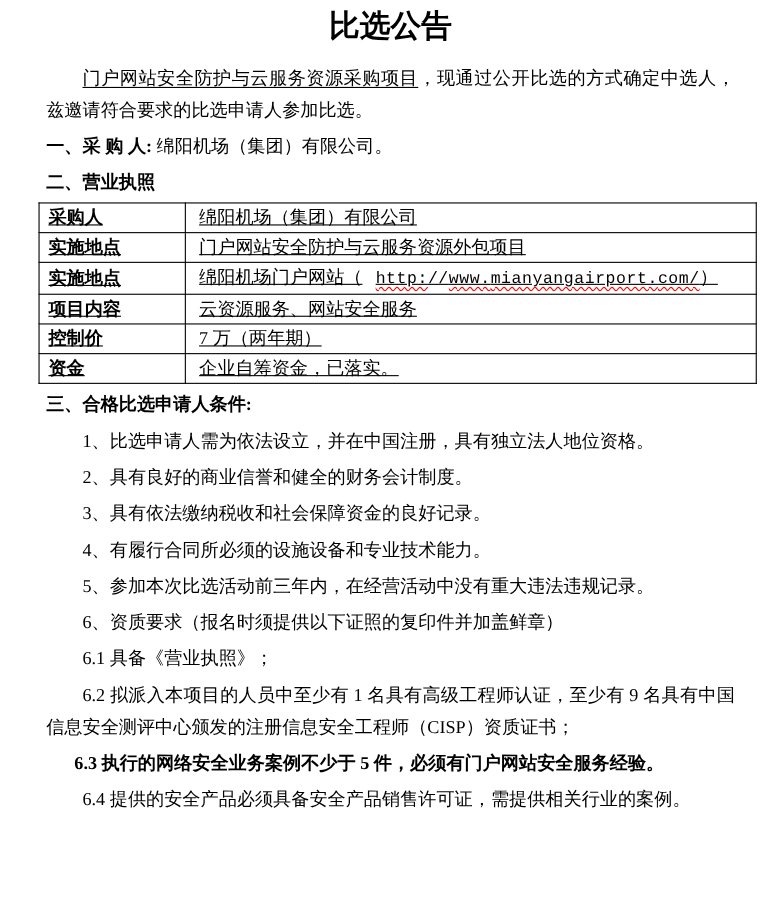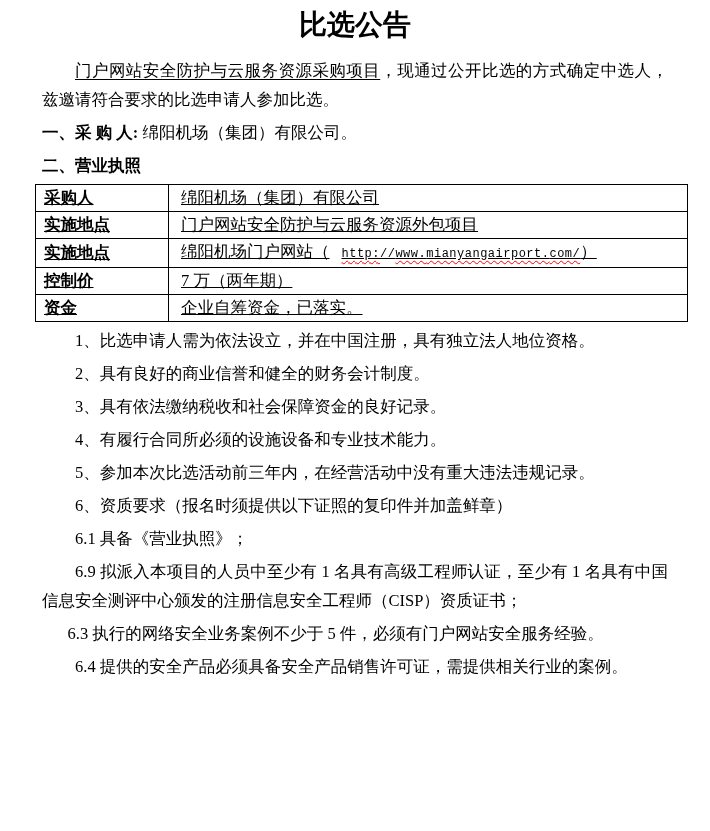--- a/index.html
+++ b/index.html
@@ -20,21 +20,21 @@
     font-weight: bold;
     line-height: 40px;
     text-align: center;
   }
   .para {
     margin: 4px;
     line-height: 29px;
     text-align: justify;
   }
   .indent { text-indent: 2em; }
-  .indent-sm { text-indent: 1.55em; }
+  .indent-sm { text-indent: 1.55em; font-weight: bold; }
   .bold { font-weight: bold; }
   .u {
     text-decoration: underline;
     text-underline-offset: 3px;
     text-decoration-thickness: 1px;
   }
   table.info {
     border-collapse: collapse;
     table-layout: fixed;
     width: 653px;
@@ -47,21 +47,21 @@
     line-height: 24px;
     vertical-align: middle;
     overflow: hidden;
     white-space: nowrap;
     text-decoration: underline;
   }
   table.info td.lbl { width: 118px; font-weight: bold; }
   table.info td.val { padding-left: 12px; }
   .mono {
     font-family: "Liberation Mono", "DejaVu Sans Mono", monospace;
-    font-size: 12px;
+    font-size: 15px;
     letter-spacing: 0.5px;
     padding-left: 12px;
   }
   .sp {
     text-decoration-line: underline;
     text-decoration-style: wavy;
     text-decoration-color: #ff0000;
     text-decoration-thickness: 1px;
     text-underline-offset: 3px;
   }
@@ -87,35 +87,40 @@
       </tr>
       <tr>
         <td class="lbl">实施地点</td>
         <td class="val">门户网站安全防护与云服务资源外包项目</td>
       </tr>
       <tr>
         <td class="lbl">实施地点</td>
         <td class="val"><span>绵阳机场门户网站（</span><span class="mono"><span class="sp">http:</span><span>//</span><span class="sp">www.</span><span class="sp">mianyangairport.</span><span class="sp">com/</span></span><span>）</span></td>
       </tr>
       <tr>
+        <td class="lbl">项目内容</td>
+        <td class="val">云资源服务、网站安全服务</td>
+      </tr>
+      <tr>
         <td class="lbl">控制价</td>
         <td class="val">7 万（两年期）</td>
       </tr>
       <tr>
         <td class="lbl">资金</td>
         <td class="val">企业自筹资金，已落实。</td>
       </tr>
     </tbody>
   </table>
 
+  <p class="para bold">三、合格比选申请人条件:</p>
 
   <p class="para indent">1、比选申请人需为依法设立，并在中国注册，具有独立法人地位资格。</p>
   <p class="para indent">2、具有良好的商业信誉和健全的财务会计制度。</p>
   <p class="para indent">3、具有依法缴纳税收和社会保障资金的良好记录。</p>
   <p class="para indent">4、有履行合同所必须的设施设备和专业技术能力。</p>
   <p class="para indent">5、参加本次比选活动前三年内，在经营活动中没有重大违法违规记录。</p>
   <p class="para indent">6、资质要求（报名时须提供以下证照的复印件并加盖鲜章）</p>
   <p class="para indent">6.1 具备《营业执照》；</p>
-  <p class="para indent">6.9 拟派入本项目的人员中至少有 1 名具有高级工程师认证，至少有 1 名具有中国信息安全测评中心颁发的注册信息安全工程师（CISP）资质证书；</p>
+  <p class="para indent">6.2 拟派入本项目的人员中至少有 1 名具有高级工程师认证，至少有 9 名具有中国信息安全测评中心颁发的注册信息安全工程师（CISP）资质证书；</p>
   <p class="para indent-sm">6.3 执行的网络安全业务案例不少于 5 件，必须有门户网站安全服务经验。</p>
   <p class="para indent">6.4 提供的安全产品必须具备安全产品销售许可证，需提供相关行业的案例。</p>
 
 </div>
 
 </body></html>

